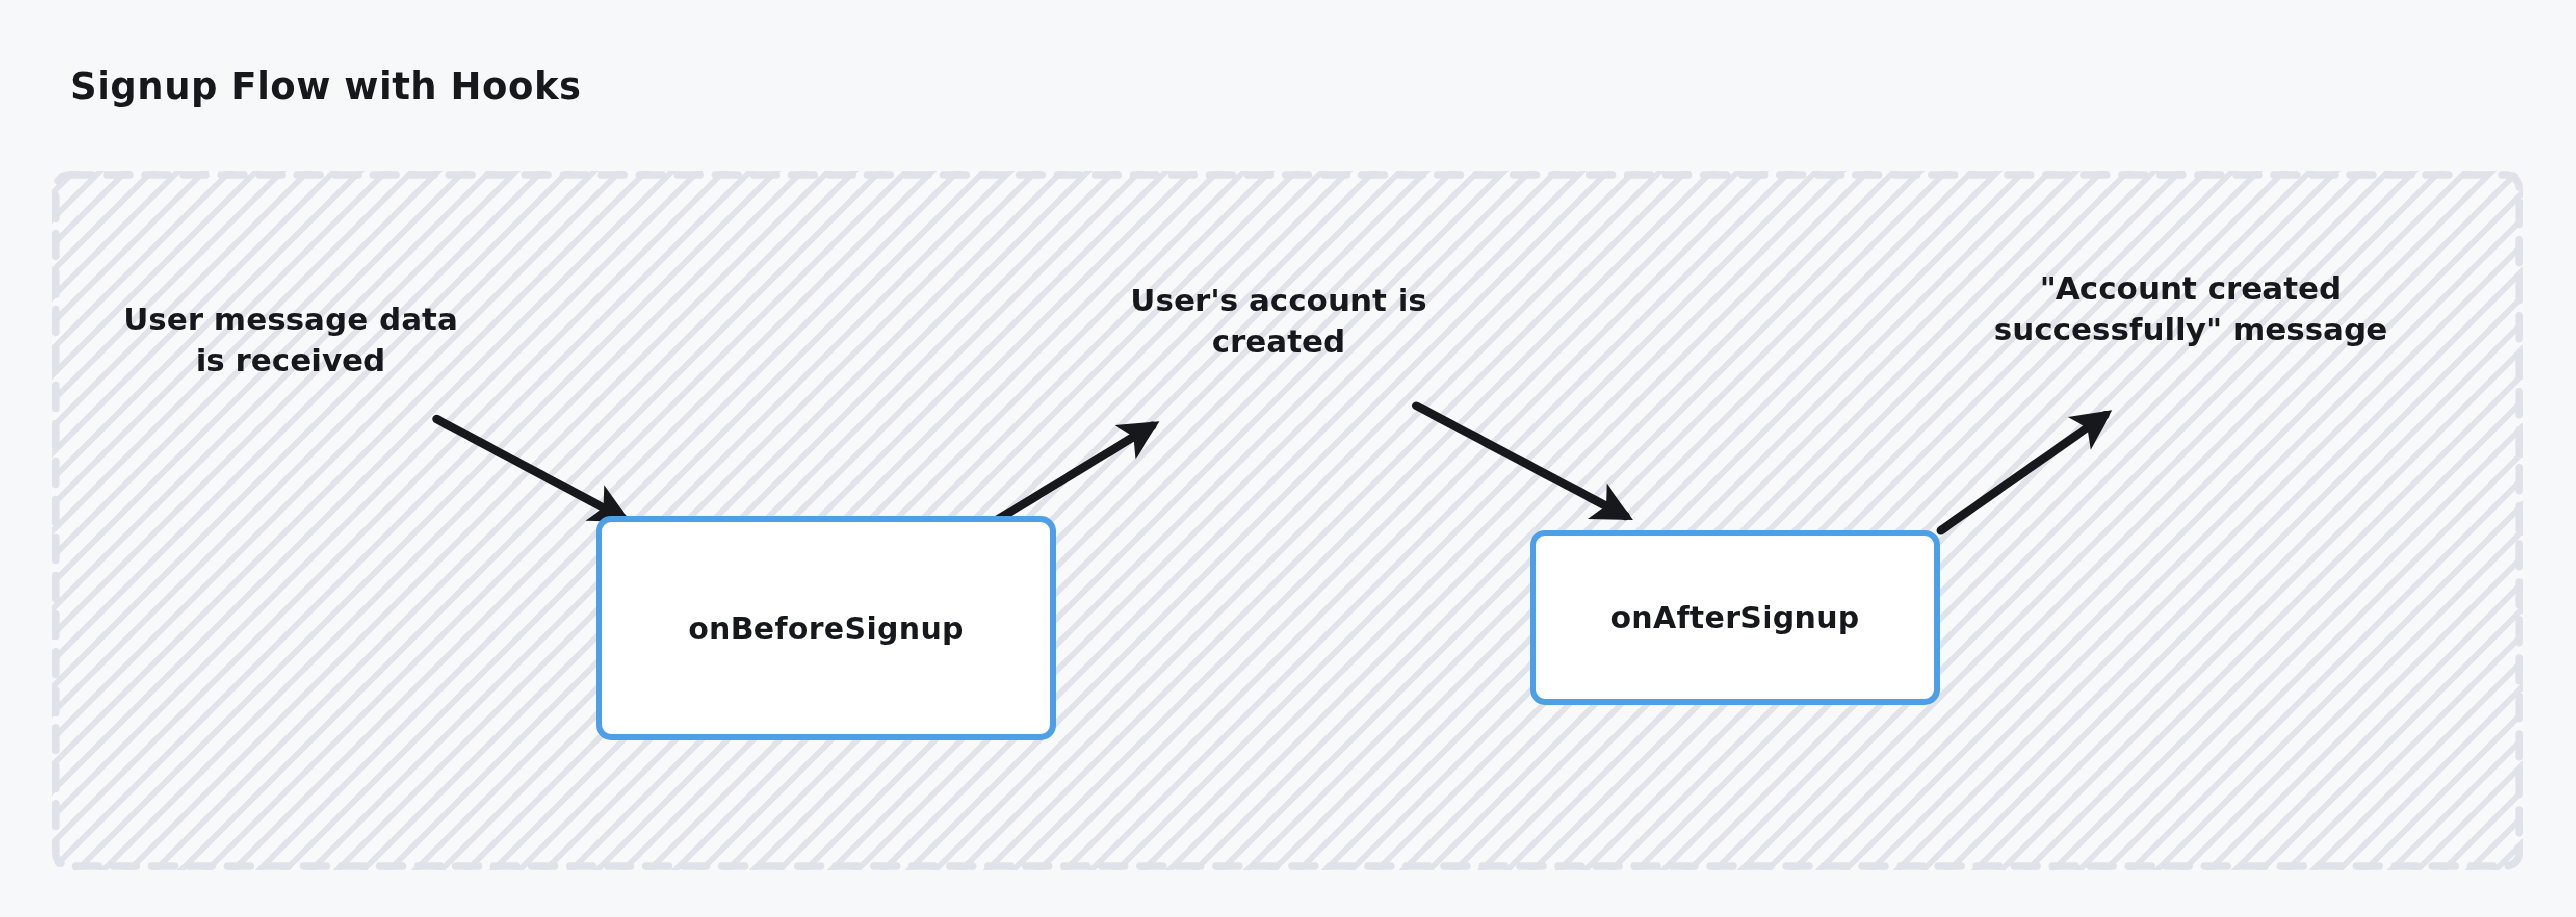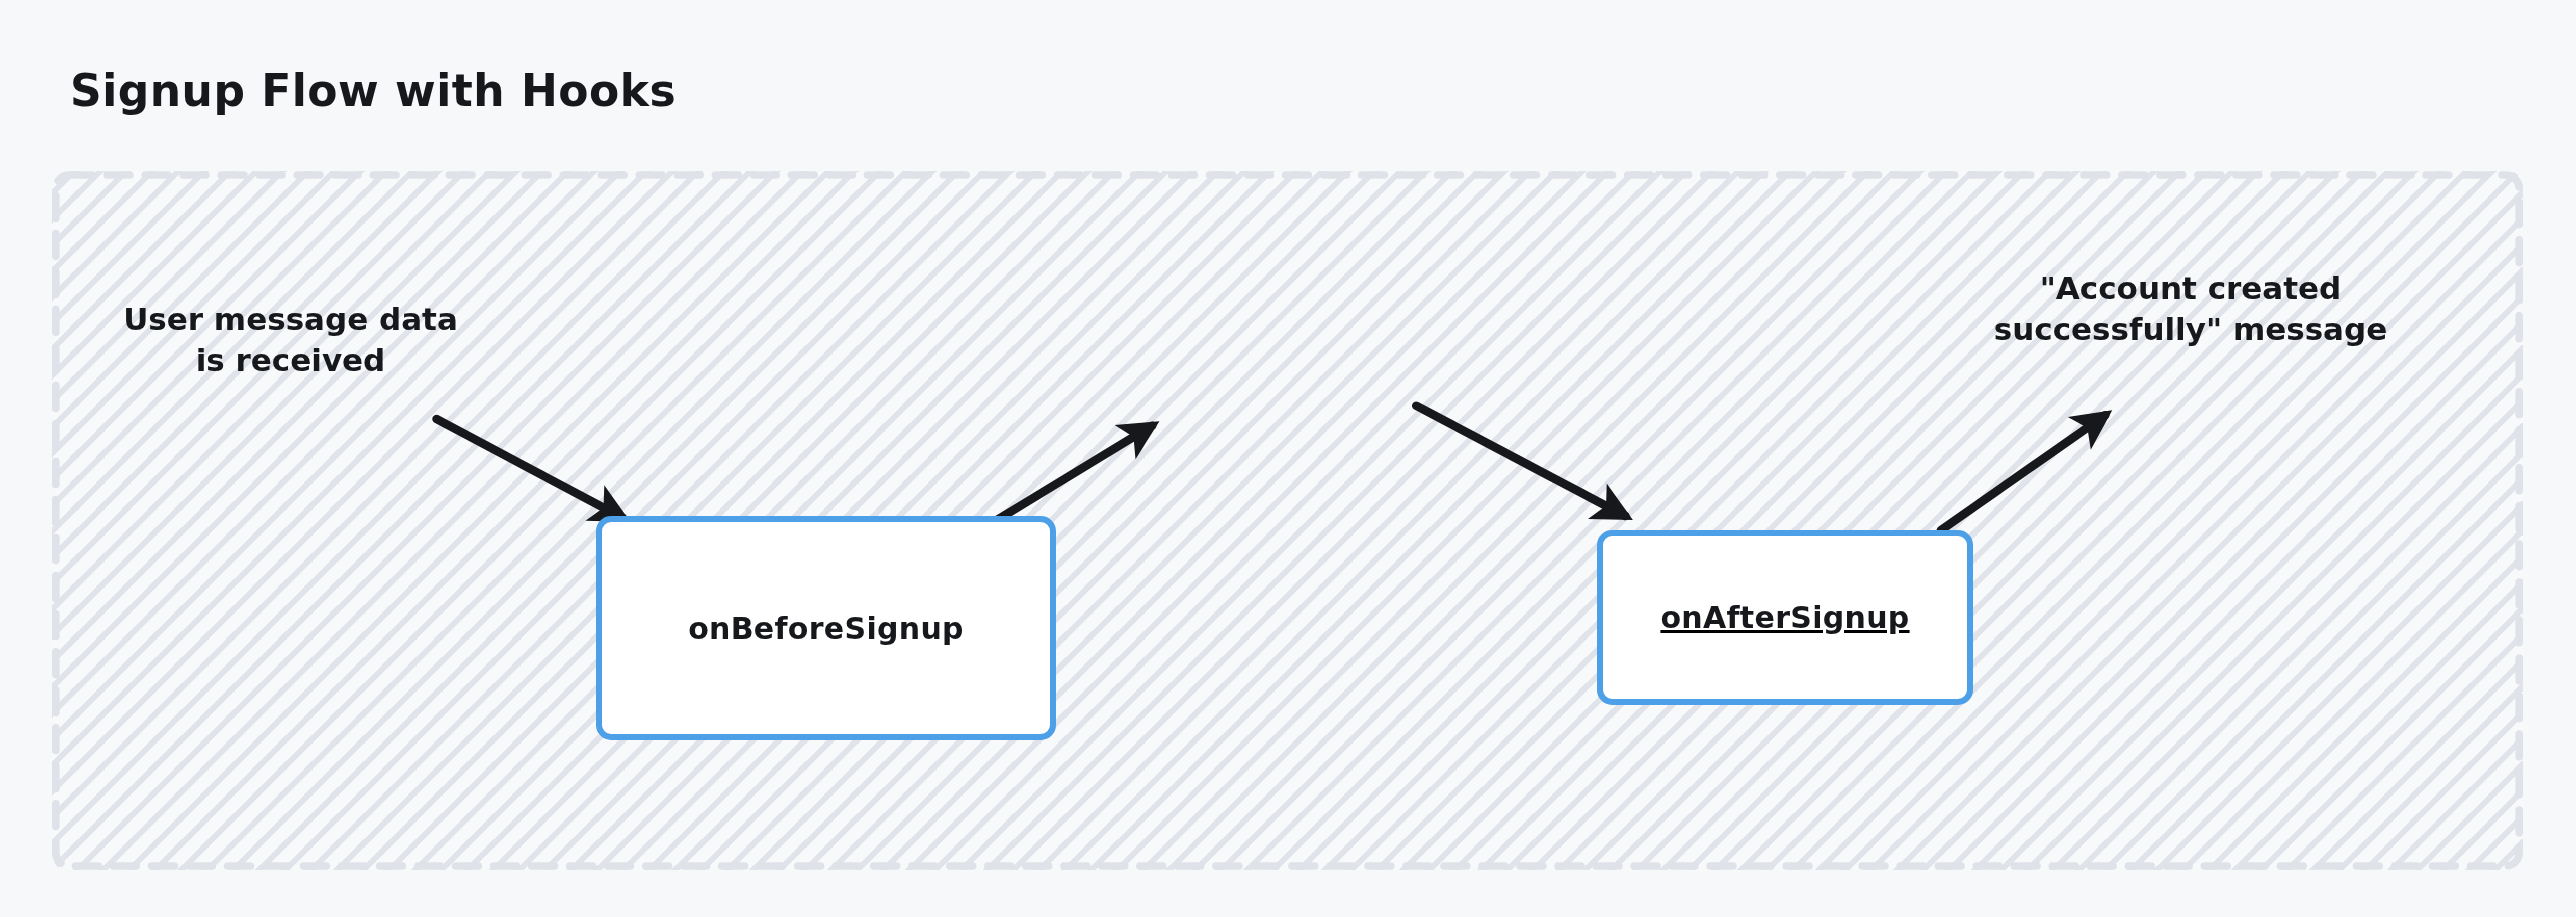--- a/index.html
+++ b/index.html
@@ -20,21 +20,21 @@
     width: 2576px;
     height: 917px;
   }
 
   
   #page-title {
     position: absolute;
     left: 70px;
     top: 65px;
     font-family: "DejaVu Sans", sans-serif;
-    font-size: 44px;
+    font-size: 37px;
     font-weight: 700;
     letter-spacing: 0.5px;
     color: #16181c;
     white-space: nowrap;
   }
 
   
   #group-container {
     position: absolute;
     left: 52px;
@@ -88,21 +88,21 @@
   .node-label {
     font-family: "DejaVu Sans", sans-serif;
     font-size: 30px;
     font-weight: 700;
     color: #16181c;
     letter-spacing: 0.3px;
     white-space: nowrap;
   }
 
   #node-before { left: 596px; top: 516px; width: 460px; height: 224px; }
-  #node-after  { left: 1597px; top: 530px; width: 376px; height: 175px; text-decoration: underline; }
+  #node-after  { left: 1530px; top: 530px; width: 410px; height: 175px; }
 
   
   .edge-label {
     position: absolute;
     font-family: "DejaVu Sans", sans-serif;
     font-size: 31px;
     font-weight: 700;
     line-height: 1.33;
     color: #16181c;
     text-align: center;
@@ -145,20 +145,22 @@
     </g>
 
     <g>
       <line x1="2042" y1="558" x2="2215" y2="437" stroke="#16181c" stroke-width="9" stroke-linecap="round" marker-end="url(#arrowhead)"></line>
     </g>
   </svg>
 
   <div class="edge-label" id="label-input">User message data
 is received</div>
 
+  <div class="edge-label" id="label-created">User's account is
+created</div>
 
   <div class="edge-label" id="label-message">"Account created
 successfully" message</div>
 
   <div class="node-box" id="node-before">
     <span class="node-label">onBeforeSignup</span>
   </div>
 
   <div class="node-box" id="node-after">
     <span class="node-label">onAfterSignup</span>

